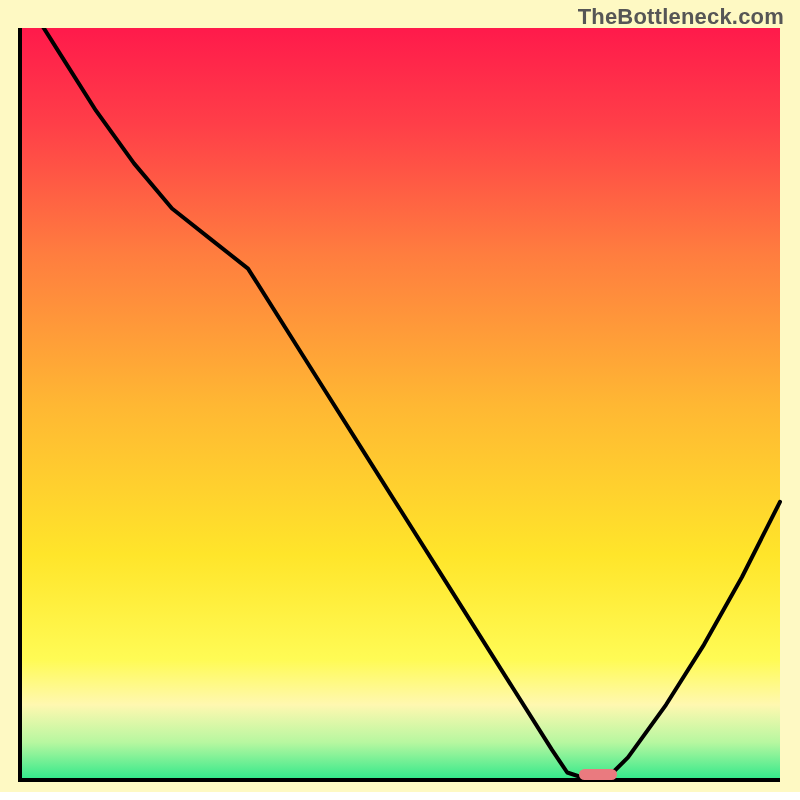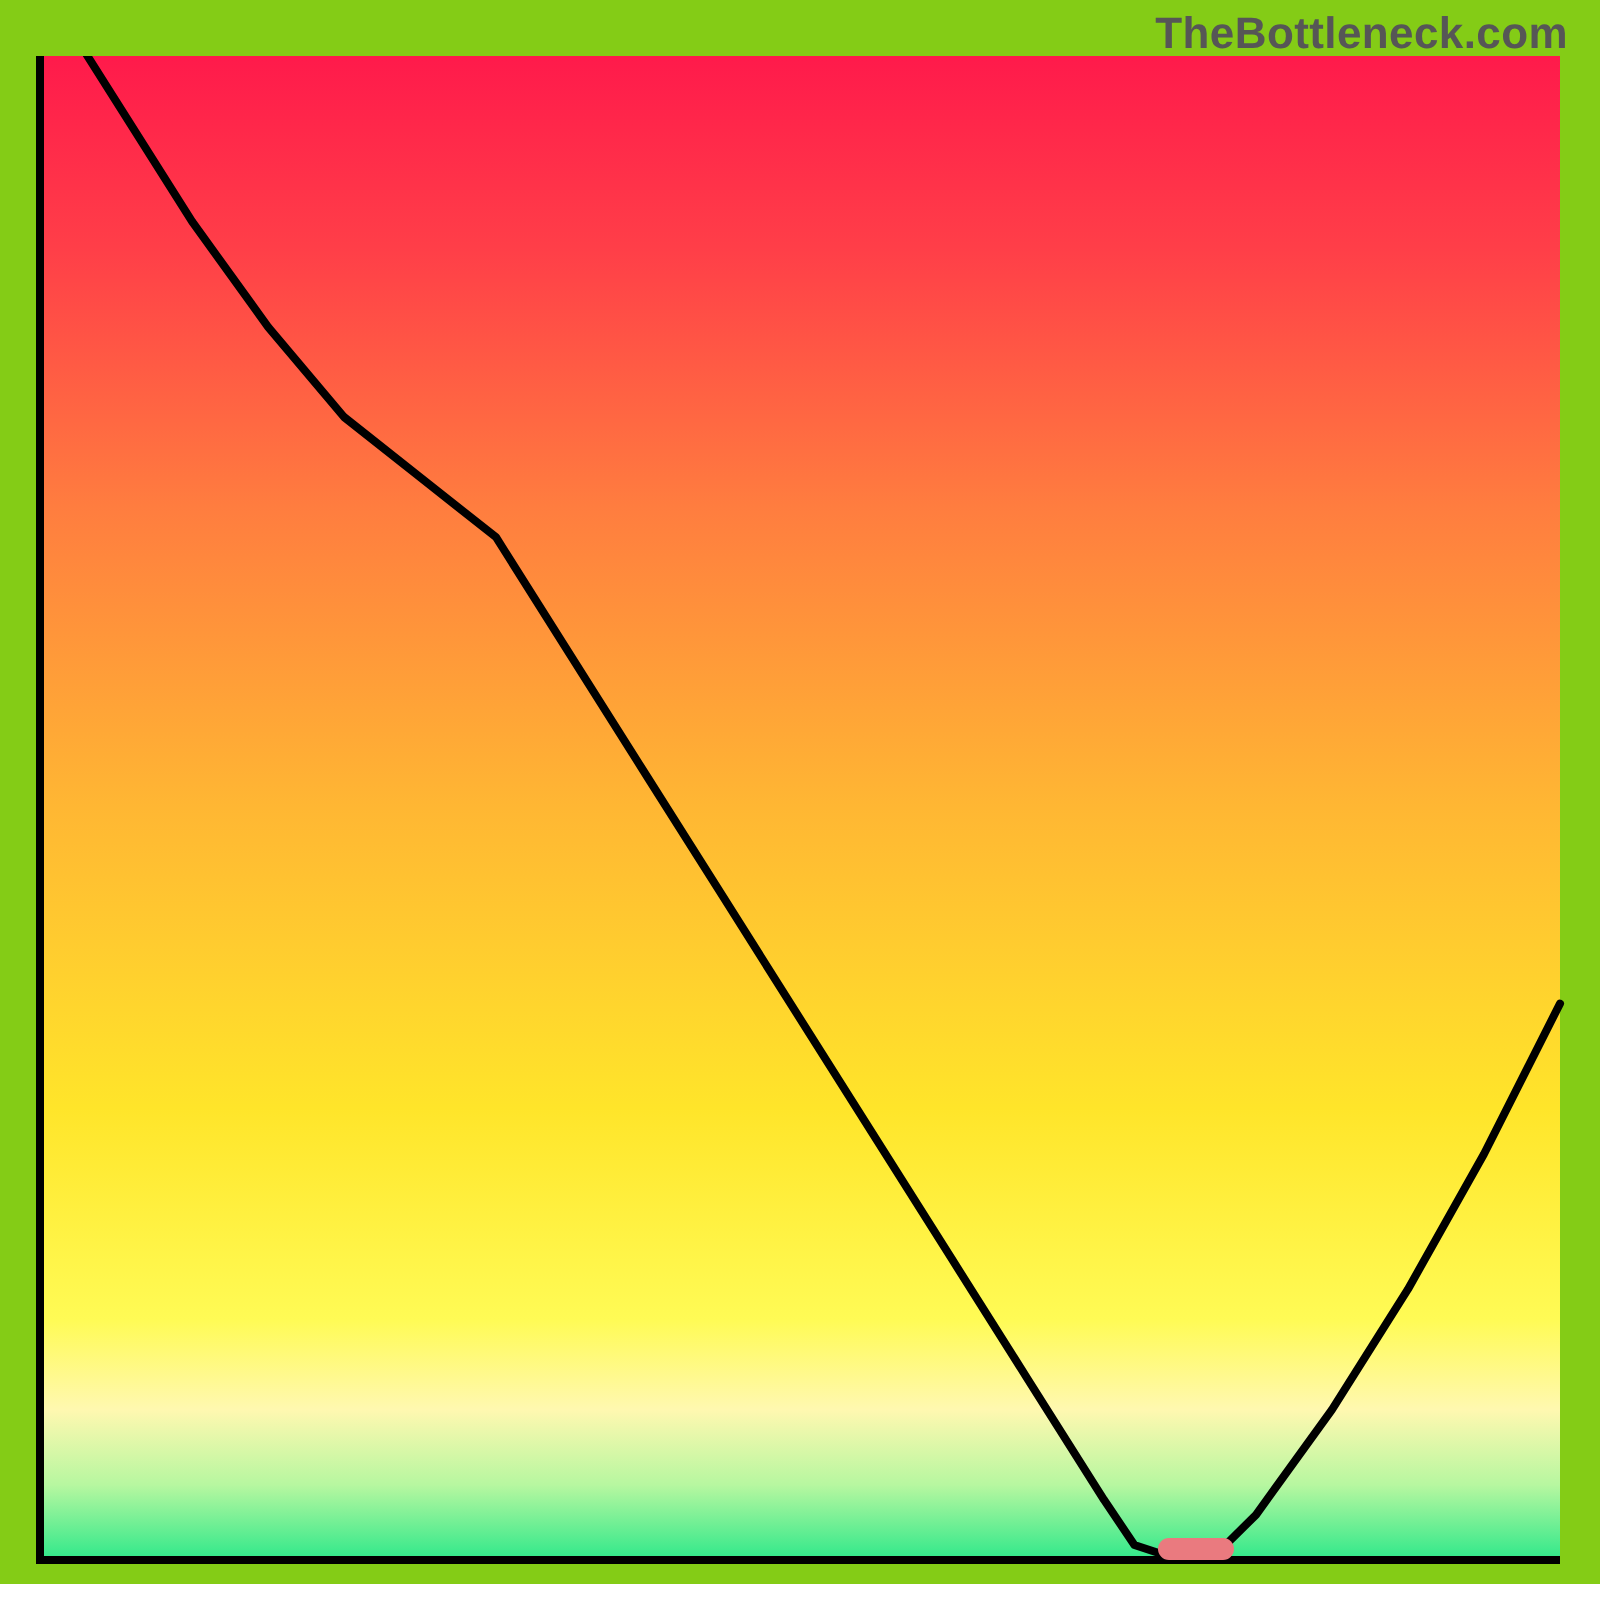--- a/index.html
+++ b/index.html
@@ -1,21 +1,21 @@
 <!DOCTYPE html>
 <html><head>
 <meta charset="utf-8">
 <style>
   * { margin: 0; padding: 0; box-sizing: border-box; }
   html, body { width: 800px; height: 800px; overflow: hidden; background: #fff; }
   .container {
     position: relative;
     width: 800px;
     height: 792px;
-    background: #84cc16;
+    background: #fef9c3;
   }
   .watermark {
     position: absolute;
     top: 4px;
     right: 16px;
     font-family: Arial, Helvetica, sans-serif;
     font-size: 22px;
     font-weight: bold;
     color: #565656;
     letter-spacing: 0.2px;

